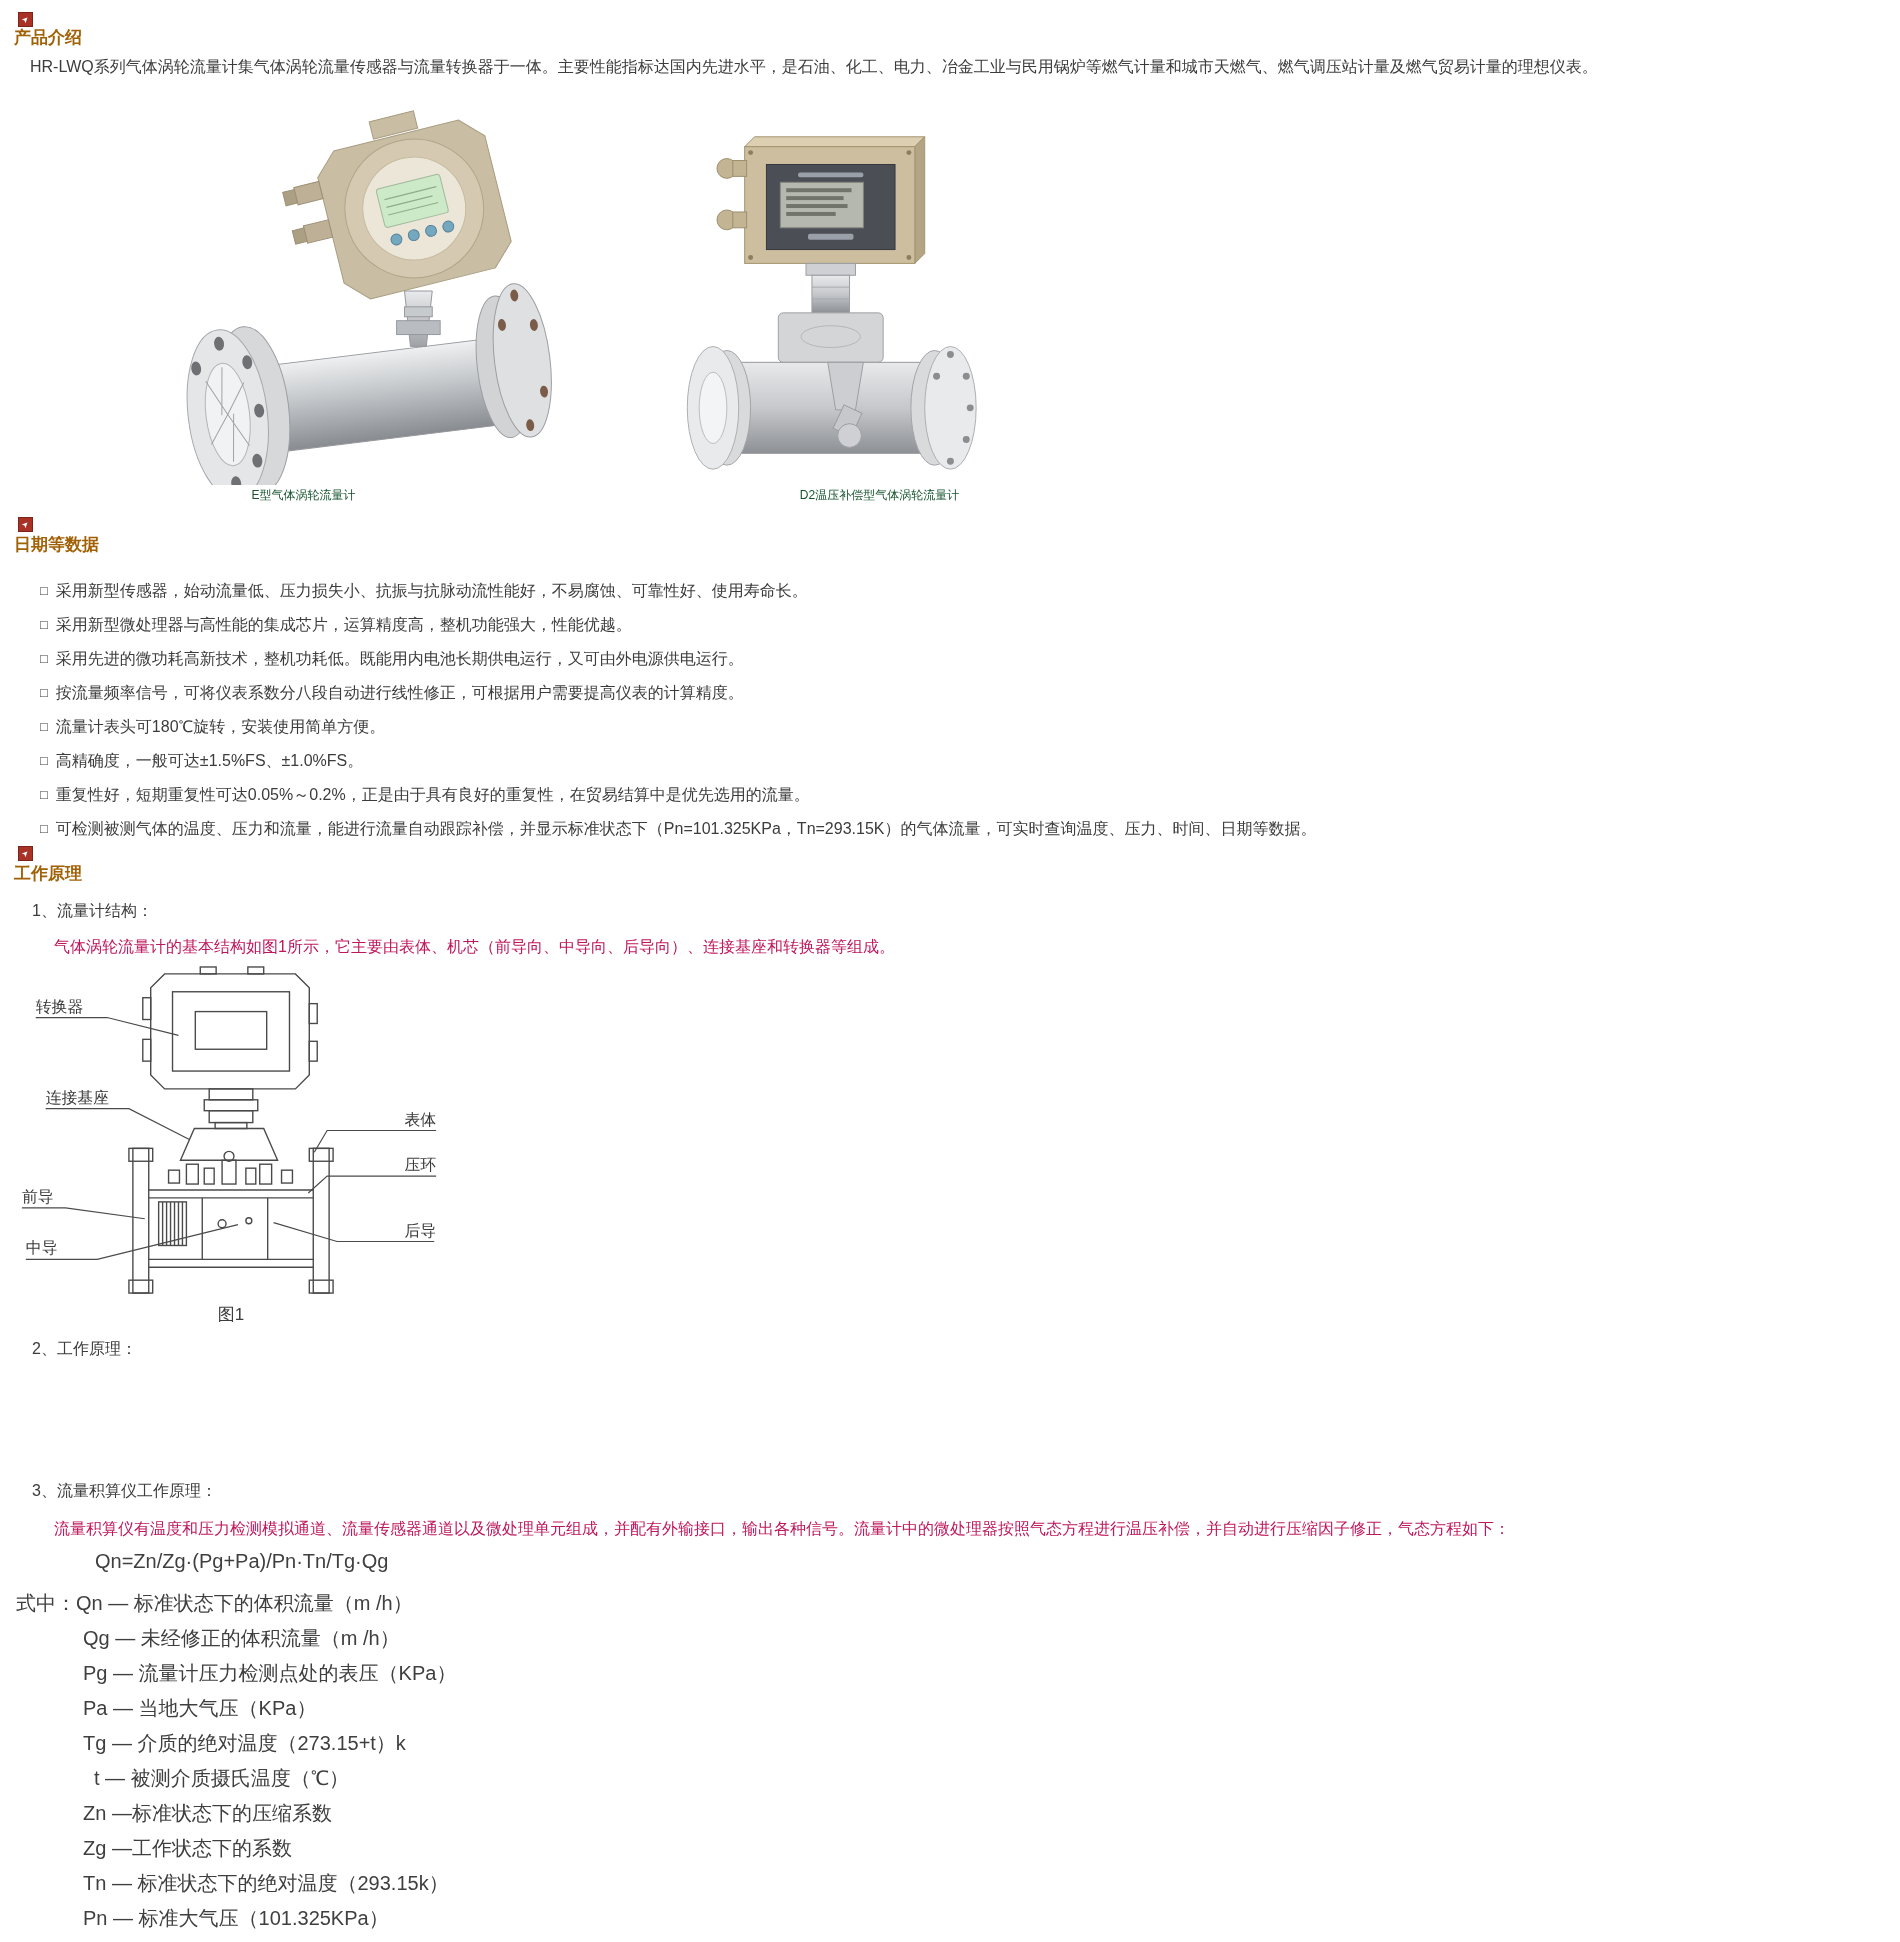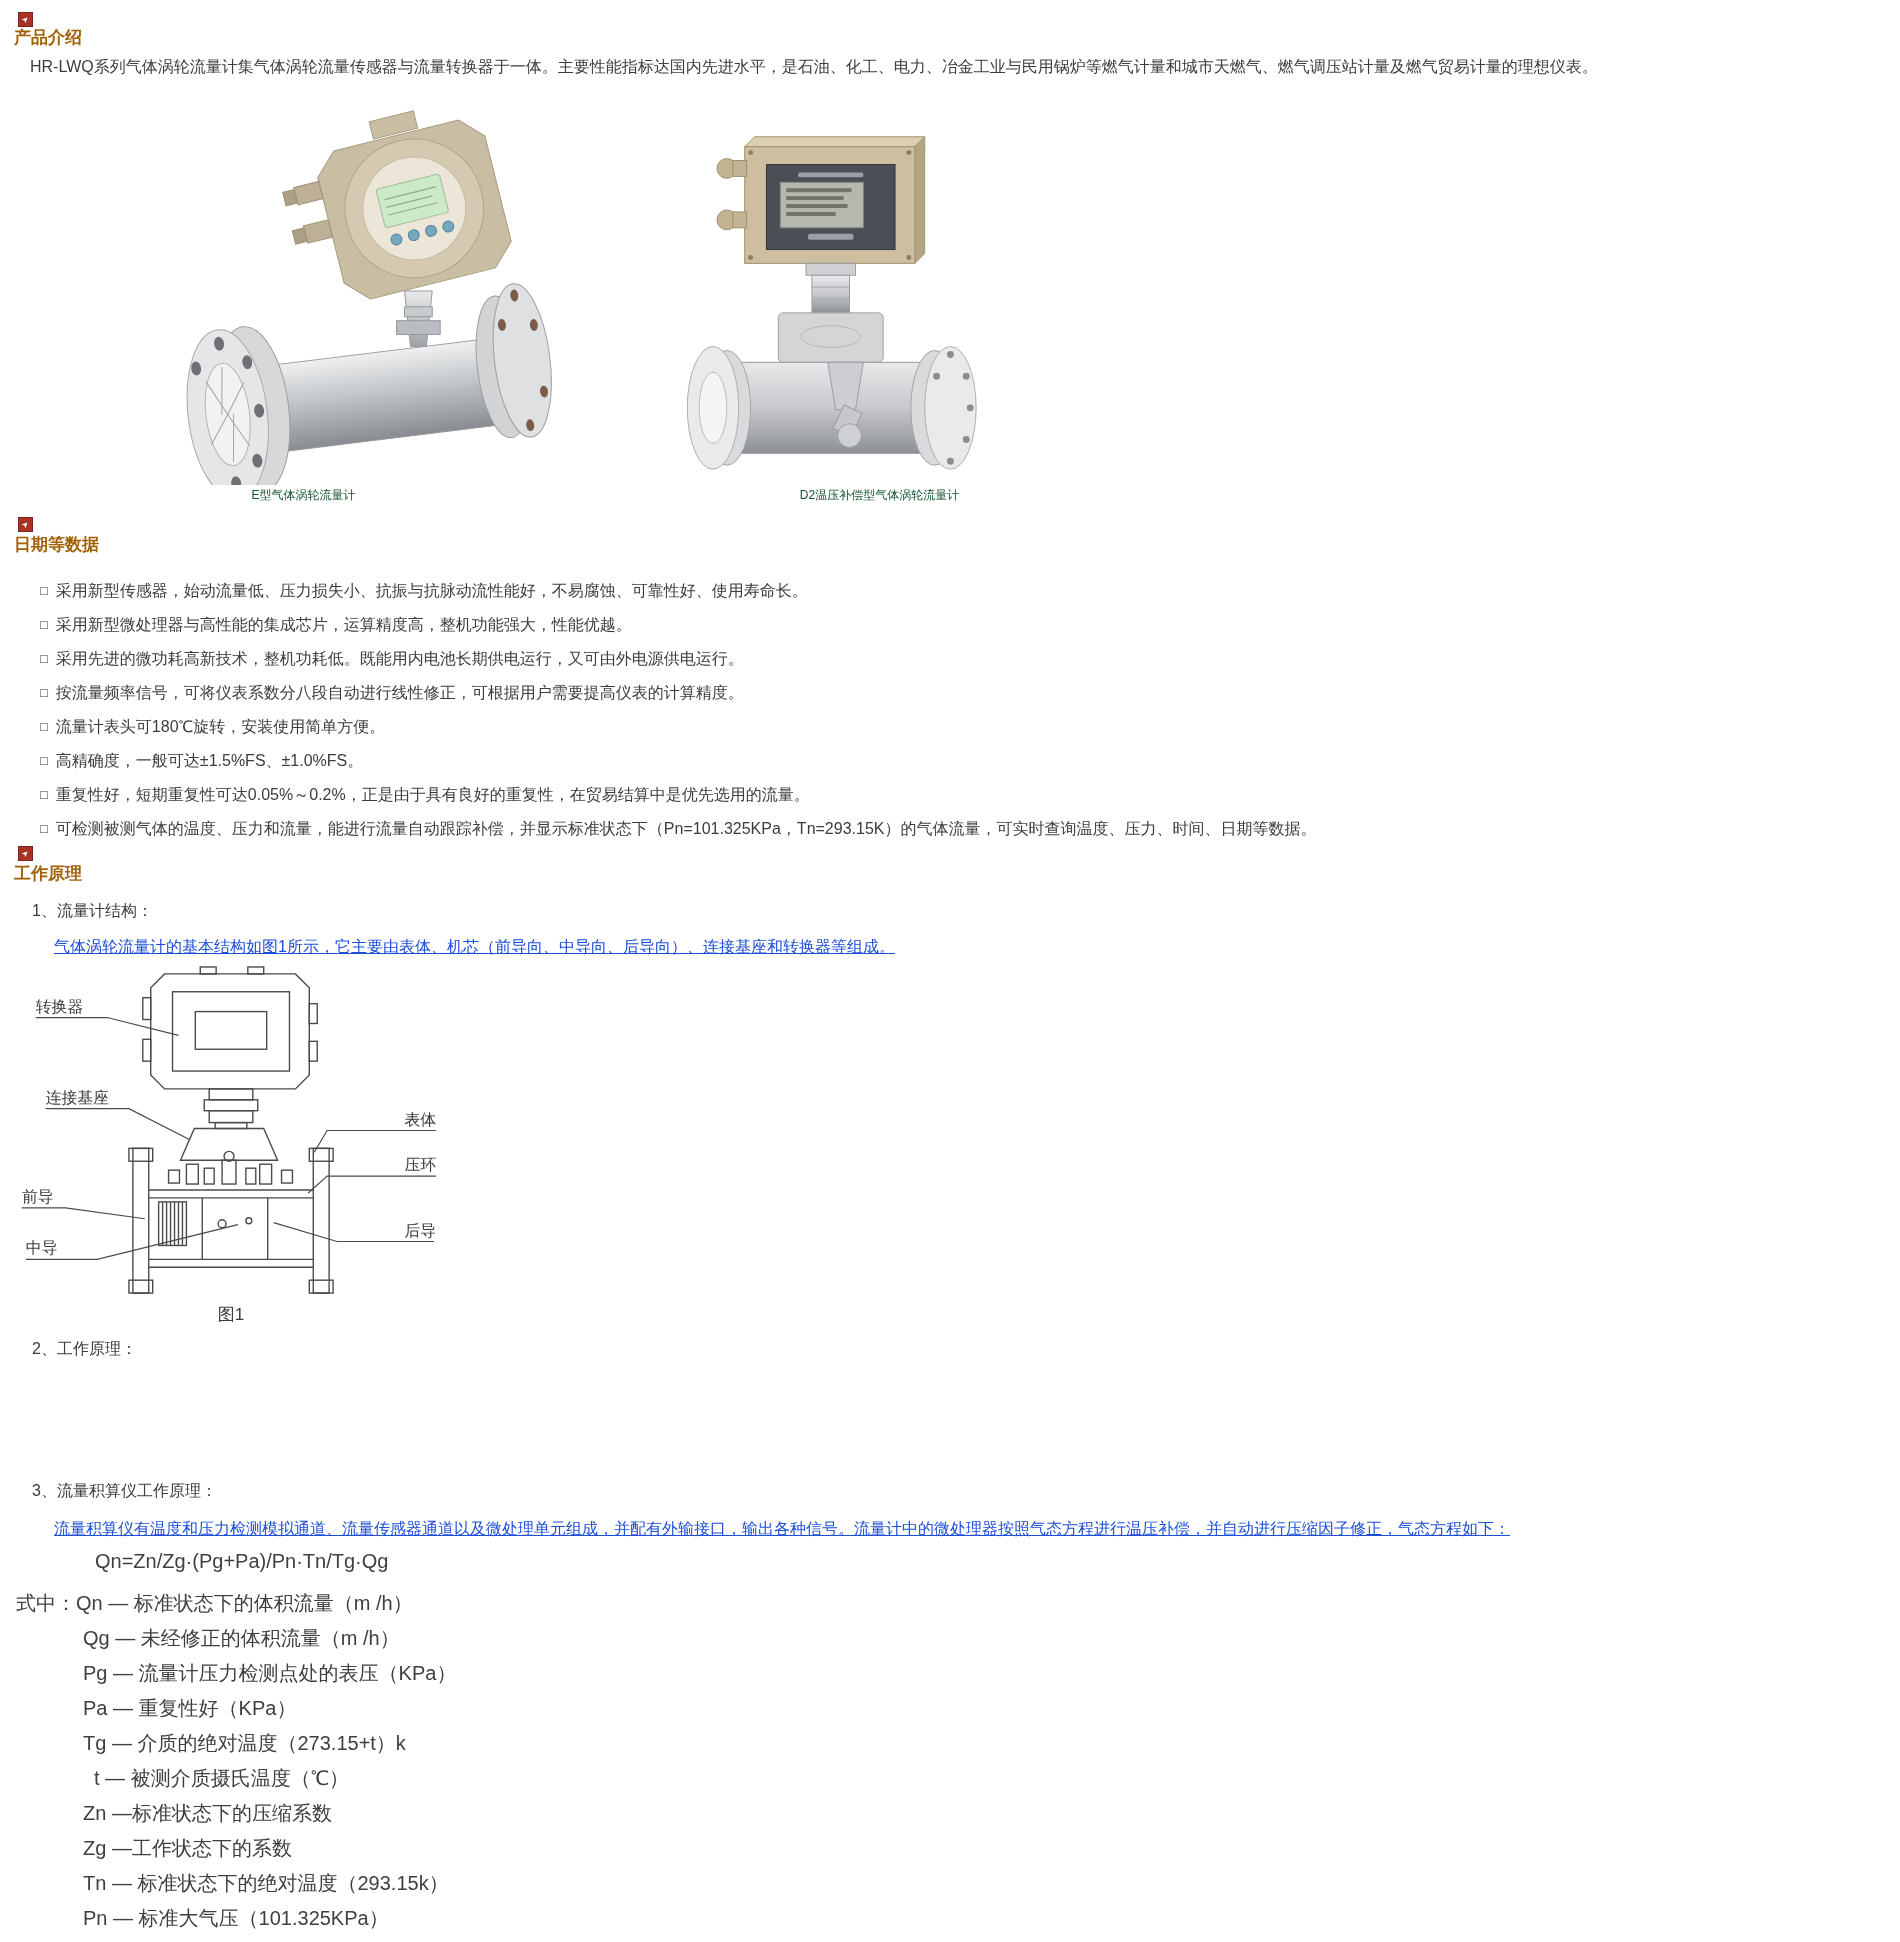--- a/index.html
+++ b/index.html
@@ -8,21 +8,21 @@
 
   .sec-icon {
     position: absolute; width: 13px; height: 13px;
     background: #a93226; border: 1px solid #7b241c;
     color: #fff; font-size: 8px; line-height: 13px; text-align: center;
   }
   .sec-icon span { display: inline-block; transform: rotate(-45deg); }
 
   .sec-title { position: absolute; font-size: 17px; font-weight: bold; color: #a16207; }
 
-  .body-text { position: absolute; font-size: 16px; color: #1d4ed8; white-space: nowrap; text-decoration: underline; }
+  .body-text { position: absolute; font-size: 16px; color: #be185d; white-space: nowrap; }
 
   .intro-p { position: absolute; left: 30px; top: 57px; width: 1851px; font-size: 16px; }
 
   .photo { position: absolute; }
   .caption { position: absolute; font-size: 12px; color: #14532d; text-align: center; }
 
   .features { position: absolute; left: 40px; top: 574px; list-style: none; margin: 0; padding: 0; }
   .features li { font-size: 16px; line-height: 34px; height: 34px; white-space: nowrap; }
   .features .blt { margin-right: 8px; font-size: 13px; position: relative; top: -1px; }
 
@@ -252,21 +252,21 @@
 
   <div class="sub-heading" style="left:32px; top:1481px;">3、流量积算仪工作原理：</div>
   <div class="body-text" style="left:54px; top:1519px;">流量积算仪有温度和压力检测模拟通道、流量传感器通道以及微处理单元组成，并配有外输接口，输出各种信号。流量计中的微处理器按照气态方程进行温压补偿，并自动进行压缩因子修正，气态方程如下：</div>
 
   <div class="formula">Qn=Zn/Zg·(Pg+Pa)/Pn·Tn/Tg·Qg</div>
 
   <div class="vars">
     <div class="v v-first">式中：Qn — 标准状态下的体积流量（m /h）</div>
     <div class="v">Qg — 未经修正的体积流量（m /h）</div>
     <div class="v">Pg — 流量计压力检测点处的表压（KPa）</div>
-    <div class="v">Pa — 重复性好（KPa）</div>
+    <div class="v">Pa — 当地大气压（KPa）</div>
     <div class="v">Tg — 介质的绝对温度（273.15+t）k</div>
     <div class="v v-t">t — 被测介质摄氏温度（℃）</div>
     <div class="v">Zn —标准状态下的压缩系数</div>
     <div class="v">Zg —工作状态下的系数</div>
     <div class="v">Tn — 标准状态下的绝对温度（293.15k）</div>
     <div class="v">Pn — 标准大气压（101.325KPa）</div>
   </div>
 
 </div>
 

